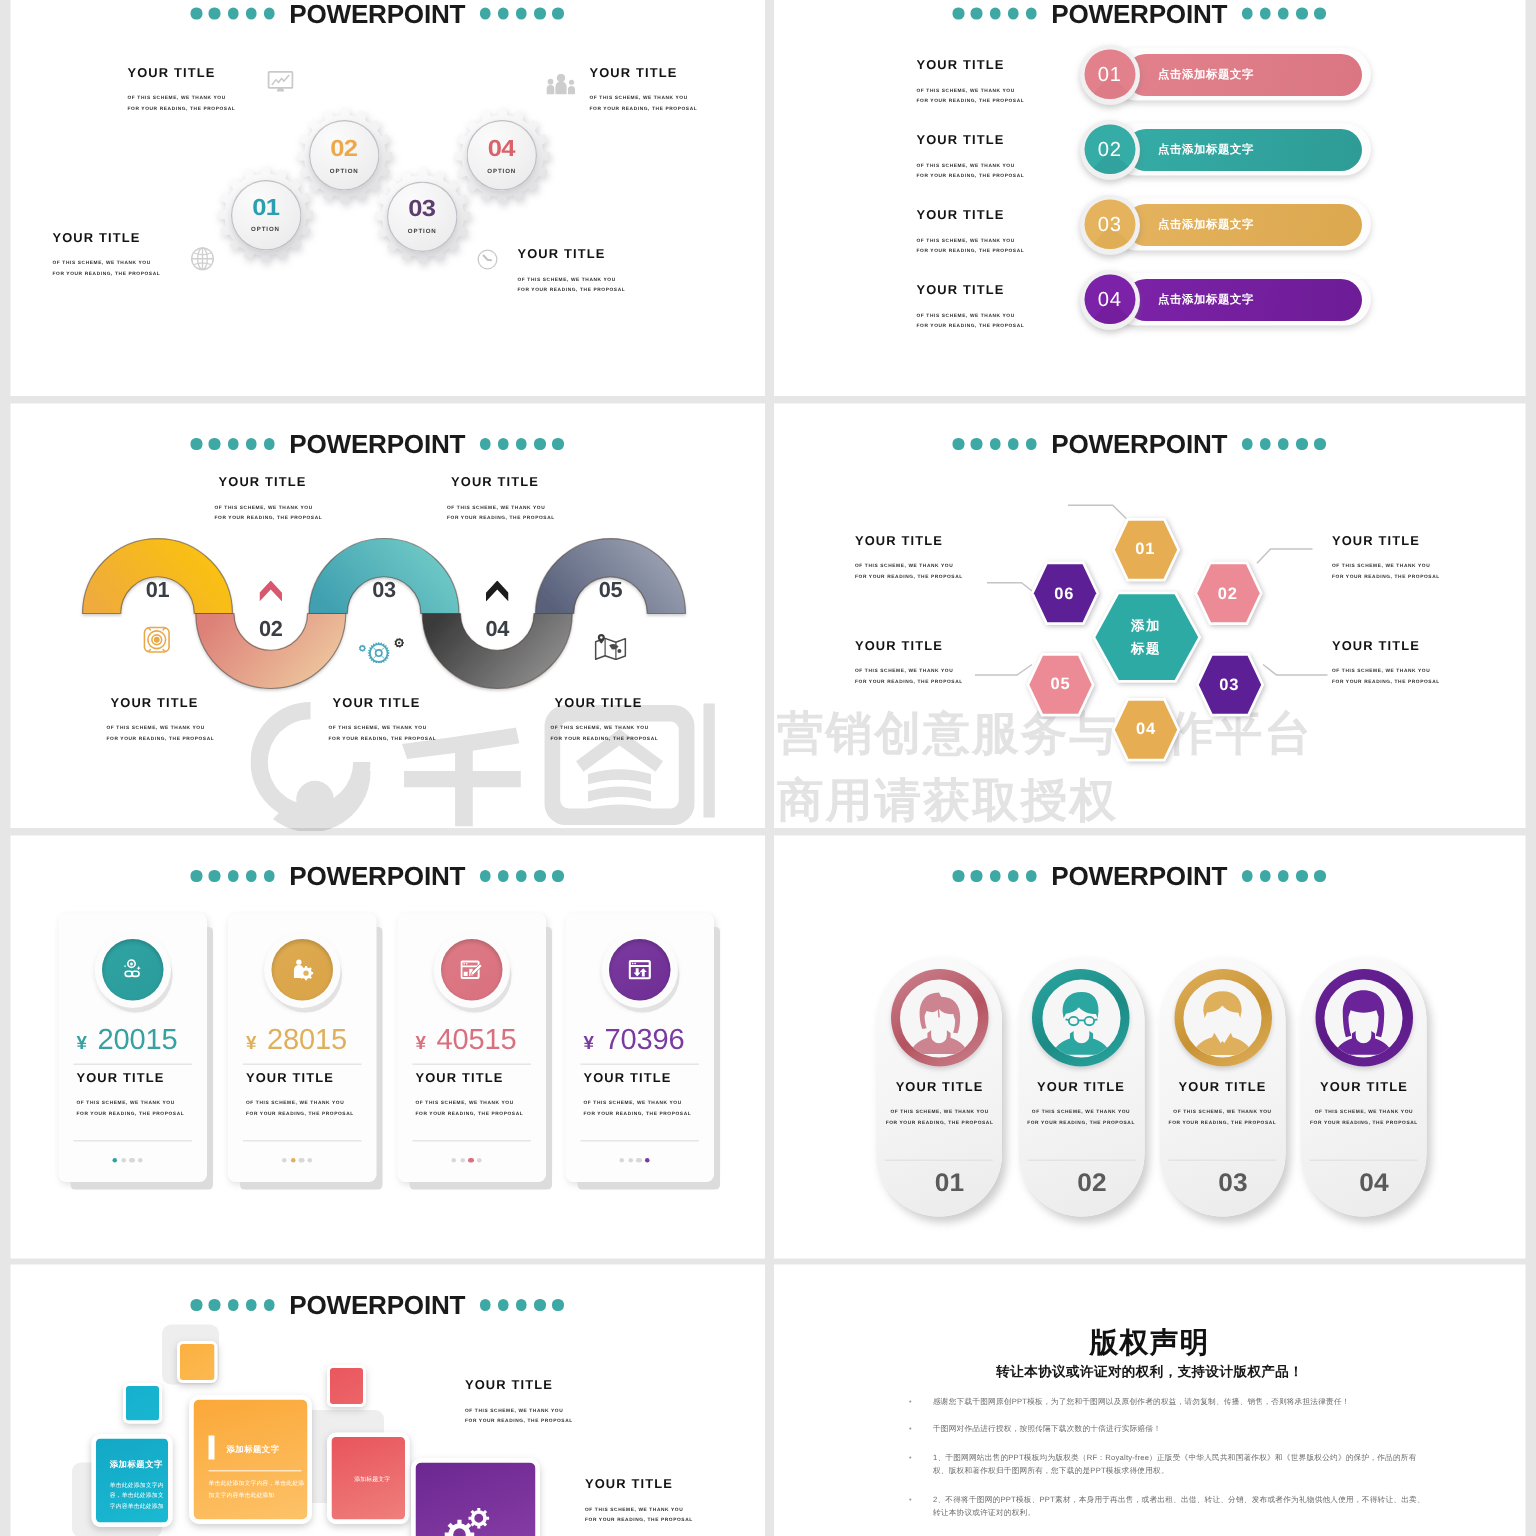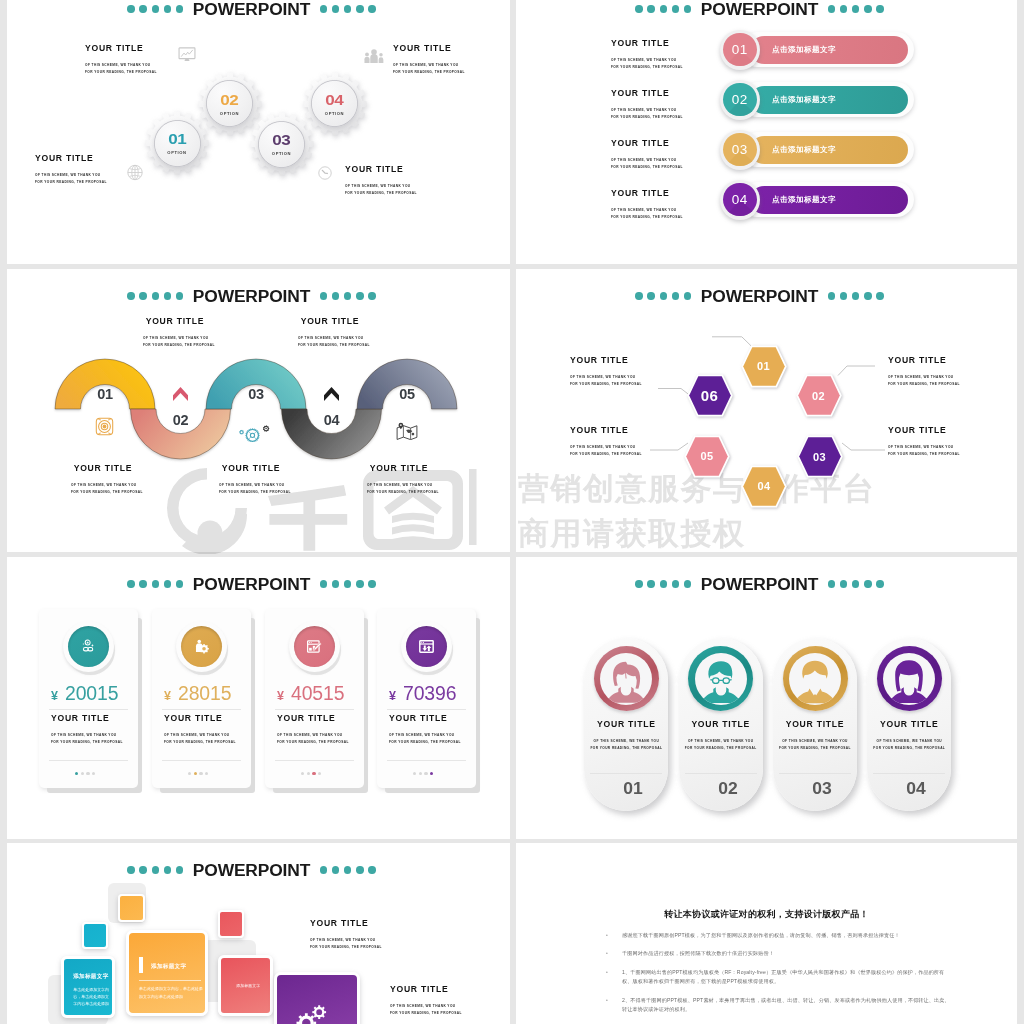--- a/index.html
+++ b/index.html
@@ -514,20 +514,27 @@
     </div>
     <svg width="501" height="283" viewBox="0 0 501 283" style="position:absolute;left:0;top:0;">
       <g fill="none" stroke="#c4c4c4" stroke-width="1">
         <polyline points="196,67.80000000000001 225.79999999999995,67.80000000000001 235,76.80000000000001"></polyline>
         <polyline points="142,119.5 165,119.5 174,126.5"></polyline>
         <polyline points="134,181 162,181 172,174"></polyline>
         <polyline points="359,97 331,97 322,106.5"></polyline>
         <polyline points="369,181 335,181 326,174"></polyline>
       </g>
     </svg>
+    <div class="hex" style="left:211.5px;top:126.19999999999999px;width:73px;height:59.6px;">
+        <svg width="73.0" height="59.6" viewBox="0 0 73.0 59.6" style="overflow:visible;filter:drop-shadow(1.1px 1.8px 1.6px rgba(150,150,158,.55));">
+          <polygon points="17.9,1.2 55.1,1.2 70.8,29.8 55.1,58.4 17.9,58.4 2.2,29.8" fill="#2daaa4" stroke="#ffffff" stroke-width="3.6" stroke-linejoin="miter" paint-order="stroke"></polygon>
+        </svg>
+      <b style="font-size:9px;letter-spacing:1px;line-height:15px;">添加</b>
+      <b style="font-size:9px;letter-spacing:1px;line-height:15px;">标题</b>
+    </div>
     <div class="hex" style="left:224.5px;top:76.89999999999998px;width:46px;height:41px;">
         <svg width="46.0" height="41.0" viewBox="0 0 46.0 41.0" style="overflow:visible;filter:drop-shadow(1.1px 1.8px 1.6px rgba(150,150,158,.55));">
           <polygon points="11.3,1.2 34.7,1.2 43.8,20.5 34.7,39.8 11.3,39.8 2.2,20.5" fill="#e6ad53" stroke="#ffffff" stroke-width="3.6" stroke-linejoin="miter" paint-order="stroke"></polygon>
         </svg>
       <b style="font-size:11px;letter-spacing:.5px;">01</b>
     </div>
     <div class="hex" style="left:279.5px;top:106.30000000000001px;width:46px;height:41px;">
         <svg width="46.0" height="41.0" viewBox="0 0 46.0 41.0" style="overflow:visible;filter:drop-shadow(1.1px 1.8px 1.6px rgba(150,150,158,.55));">
           <polygon points="11.3,1.2 34.7,1.2 43.8,20.5 34.7,39.8 11.3,39.8 2.2,20.5" fill="#ec8a95" stroke="#ffffff" stroke-width="3.6" stroke-linejoin="miter" paint-order="stroke"></polygon>
         </svg>
@@ -548,21 +555,21 @@
     <div class="hex" style="left:168.0px;top:166.5px;width:46px;height:41px;">
         <svg width="46.0" height="41.0" viewBox="0 0 46.0 41.0" style="overflow:visible;filter:drop-shadow(1.1px 1.8px 1.6px rgba(150,150,158,.55));">
           <polygon points="11.3,1.2 34.7,1.2 43.8,20.5 34.7,39.8 11.3,39.8 2.2,20.5" fill="#ec8a95" stroke="#ffffff" stroke-width="3.6" stroke-linejoin="miter" paint-order="stroke"></polygon>
         </svg>
       <b style="font-size:11px;letter-spacing:.5px;">05</b>
     </div>
     <div class="hex" style="left:170.5px;top:106.10000000000002px;width:46px;height:41px;">
         <svg width="46.0" height="41.0" viewBox="0 0 46.0 41.0" style="overflow:visible;filter:drop-shadow(1.1px 1.8px 1.6px rgba(150,150,158,.55));">
           <polygon points="11.3,1.2 34.7,1.2 43.8,20.5 34.7,39.8 11.3,39.8 2.2,20.5" fill="#5d1f96" stroke="#ffffff" stroke-width="3.6" stroke-linejoin="miter" paint-order="stroke"></polygon>
         </svg>
-      <b style="font-size:15px;letter-spacing:.5px;text-align:center;">06</b>
+      <b style="font-size:11px;letter-spacing:.5px;text-align:center;">06</b>
     </div>
     <div class="tb" style="left:54.0px;top:86.5px;">
       <div class="t">YOUR TITLE</div>
       <div class="p"><span>OF THIS SCHEME, WE THANK YOU</span><br><span>FOR YOUR READING, THE PROPOSAL</span></div>
     </div>
     <div class="tb" style="left:54.0px;top:156.5px;">
       <div class="t">YOUR TITLE</div>
       <div class="p"><span>OF THIS SCHEME, WE THANK YOU</span><br><span>FOR YOUR READING, THE PROPOSAL</span></div>
     </div>
     <div class="tb" style="left:372.0px;top:86.5px;">
@@ -911,20 +918,21 @@
         <path d="M225 61.5 q21 -6.5 42 0 v7 q-21 -6.5 -42 0 Z"></path>
         <path d="M225 73 q21 -5.5 42 0 v3.5 h-42 Z"></path>
         <rect x="302" y="3" width="7.5" height="76"></rect>
       </g>
     </svg>
     <div class="wmtext" style="left:518px;top:473px;font-size:31px;letter-spacing:1.5px;">营销创意服务与创作平台</div>
     <div class="wmtext" style="left:518px;top:518px;font-size:31px;letter-spacing:1.5px;">商用请获取授权</div>
   </div>
 
   <div class="slide s8">
+    <div class="cptitle" style="top:39px;">版权声明</div>
     <div class="cpsub" style="top:65px;">转让本协议或许证对的权利，支持设计版权产品！</div>
     <div class="cplist" style="left:84.0px;top:88px;width:352px;">
       <div class="cpitem">感谢您下载千图网原创PPT模板，为了您和千图网以及原创作者的权益，请勿复制、传播、销售，否则将承担法律责任！</div>
       <div class="cpitem">千图网对作品进行授权，按照传隔下载次数的十倍进行实际赔偿！</div>
       <div class="cpitem">1、千图网网站出售的PPT模板均为版权类（RF：Royalty-free）正版受《中华人民共和国著作权》和《世界版权公约》的保护，作品的所有权、版权和著作权归千图网所有，您下载的是PPT模板求得使用权。</div>
       <div class="cpitem">2、不得将千图网的PPT模板、PPT素材，本身用于再出售，或者出租、出借、转让、分销、发布或者作为礼物供他人使用，不得转让、出卖、转让本协议或许证对的权利。</div>
     </div>
   </div>
 </div>
 

